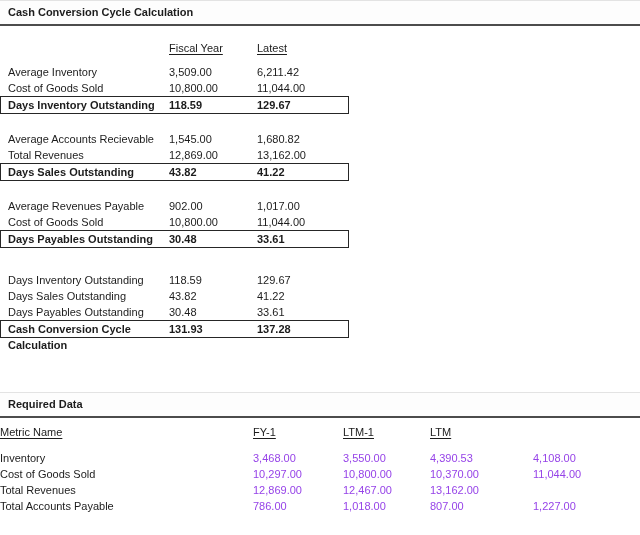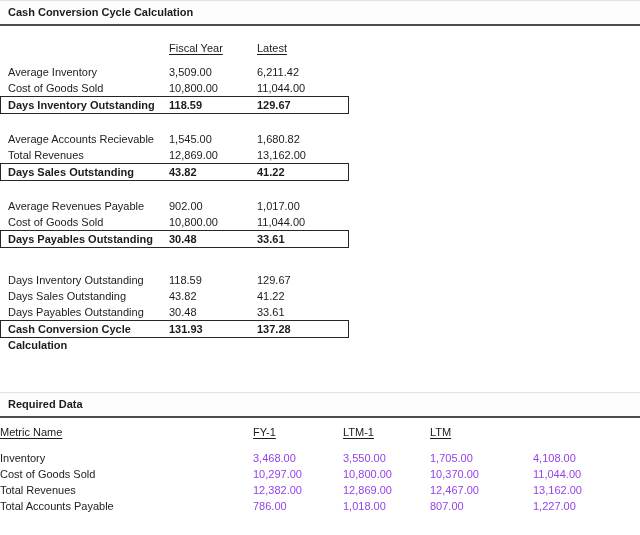--- a/index.html
+++ b/index.html
@@ -152,33 +152,32 @@
     <div class="num"><span class="u">FY-1</span></div>
     <div class="num"><span class="u">LTM-1</span></div>
     <div class="num"><span class="u">LTM</span></div>
   </div>
   <div class="sp10"></div>
 
   <div class="row data">
     <div>Inventory</div>
     <div class="num">3,468.00</div>
     <div class="num">3,550.00</div>
-    <div class="num">1,705.00</div>
+    <div class="num">4,390.53</div>
     <div class="num">4,108.00</div>
   </div>
   <div class="row data">
     <div>Cost of Goods Sold</div>
     <div class="num">10,297.00</div>
     <div class="num">10,800.00</div>
     <div class="num">10,370.00</div>
     <div class="num">11,044.00</div>
   </div>
   <div class="row data">
     <div>Total Revenues</div>
-    <div class="num">12,382.00</div>
     <div class="num">12,869.00</div>
     <div class="num">12,467.00</div>
     <div class="num">13,162.00</div>
   </div>
   <div class="row data">
     <div>Total Accounts Payable</div>
     <div class="num">786.00</div>
     <div class="num">1,018.00</div>
     <div class="num">807.00</div>
     <div class="num">1,227.00</div>

